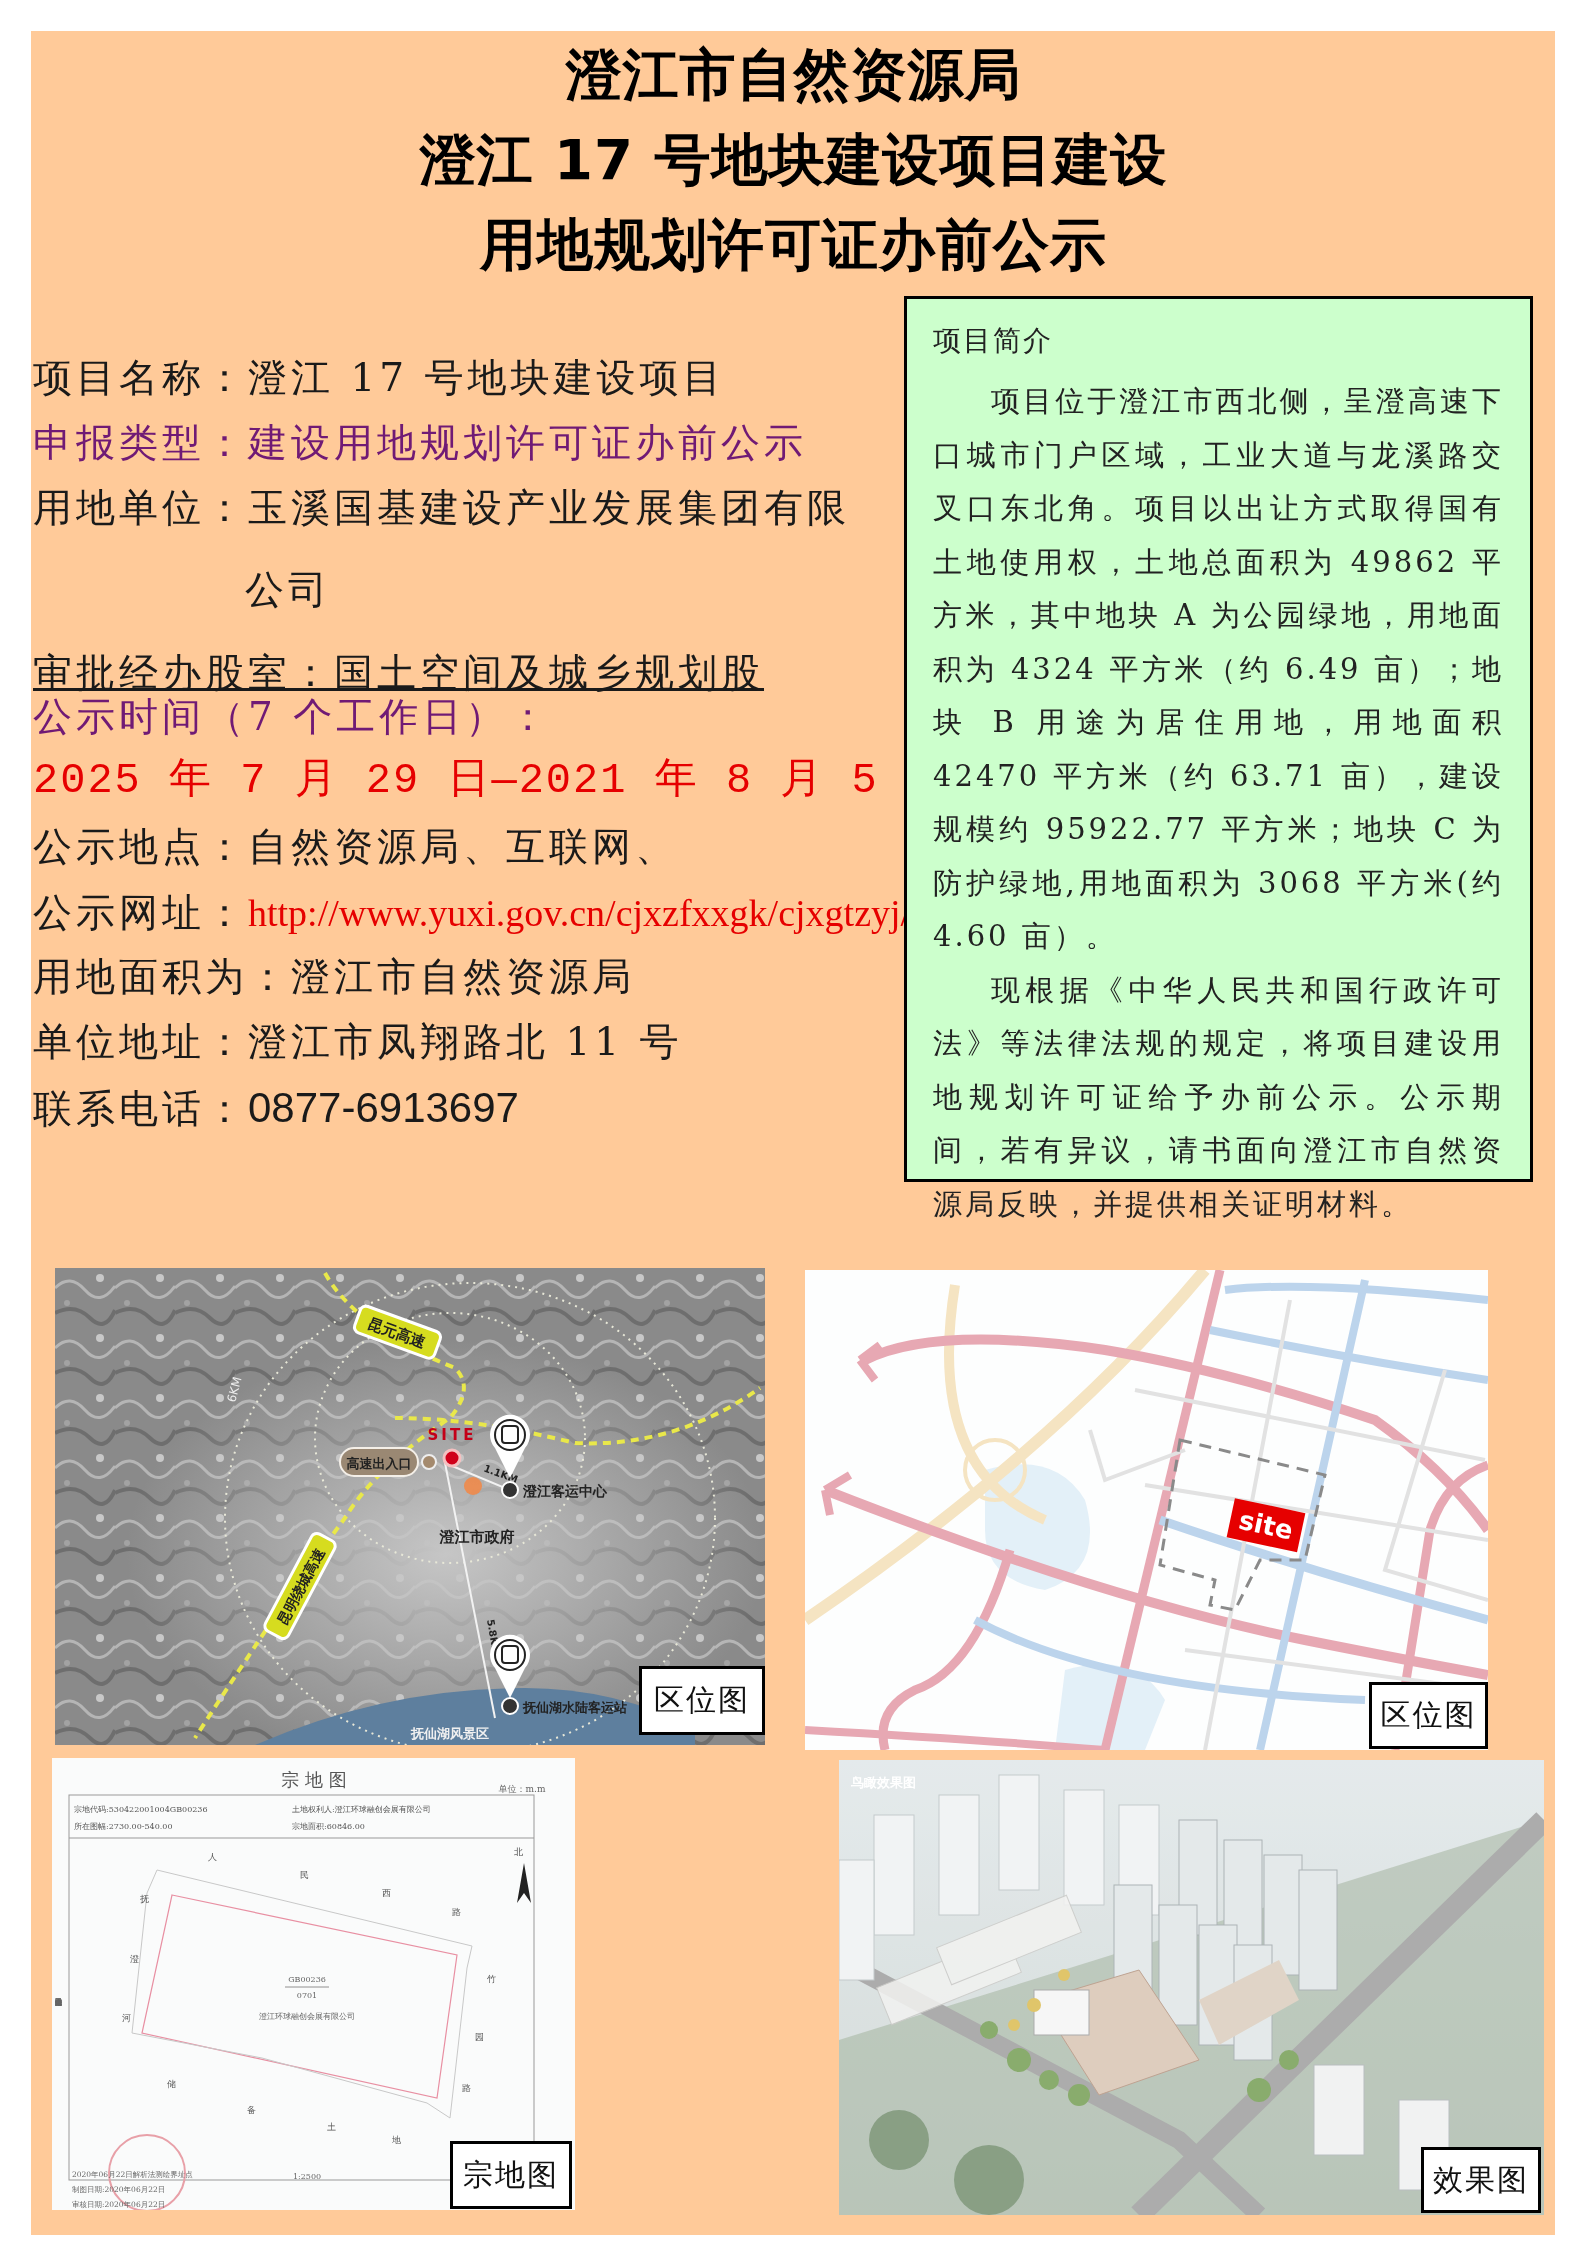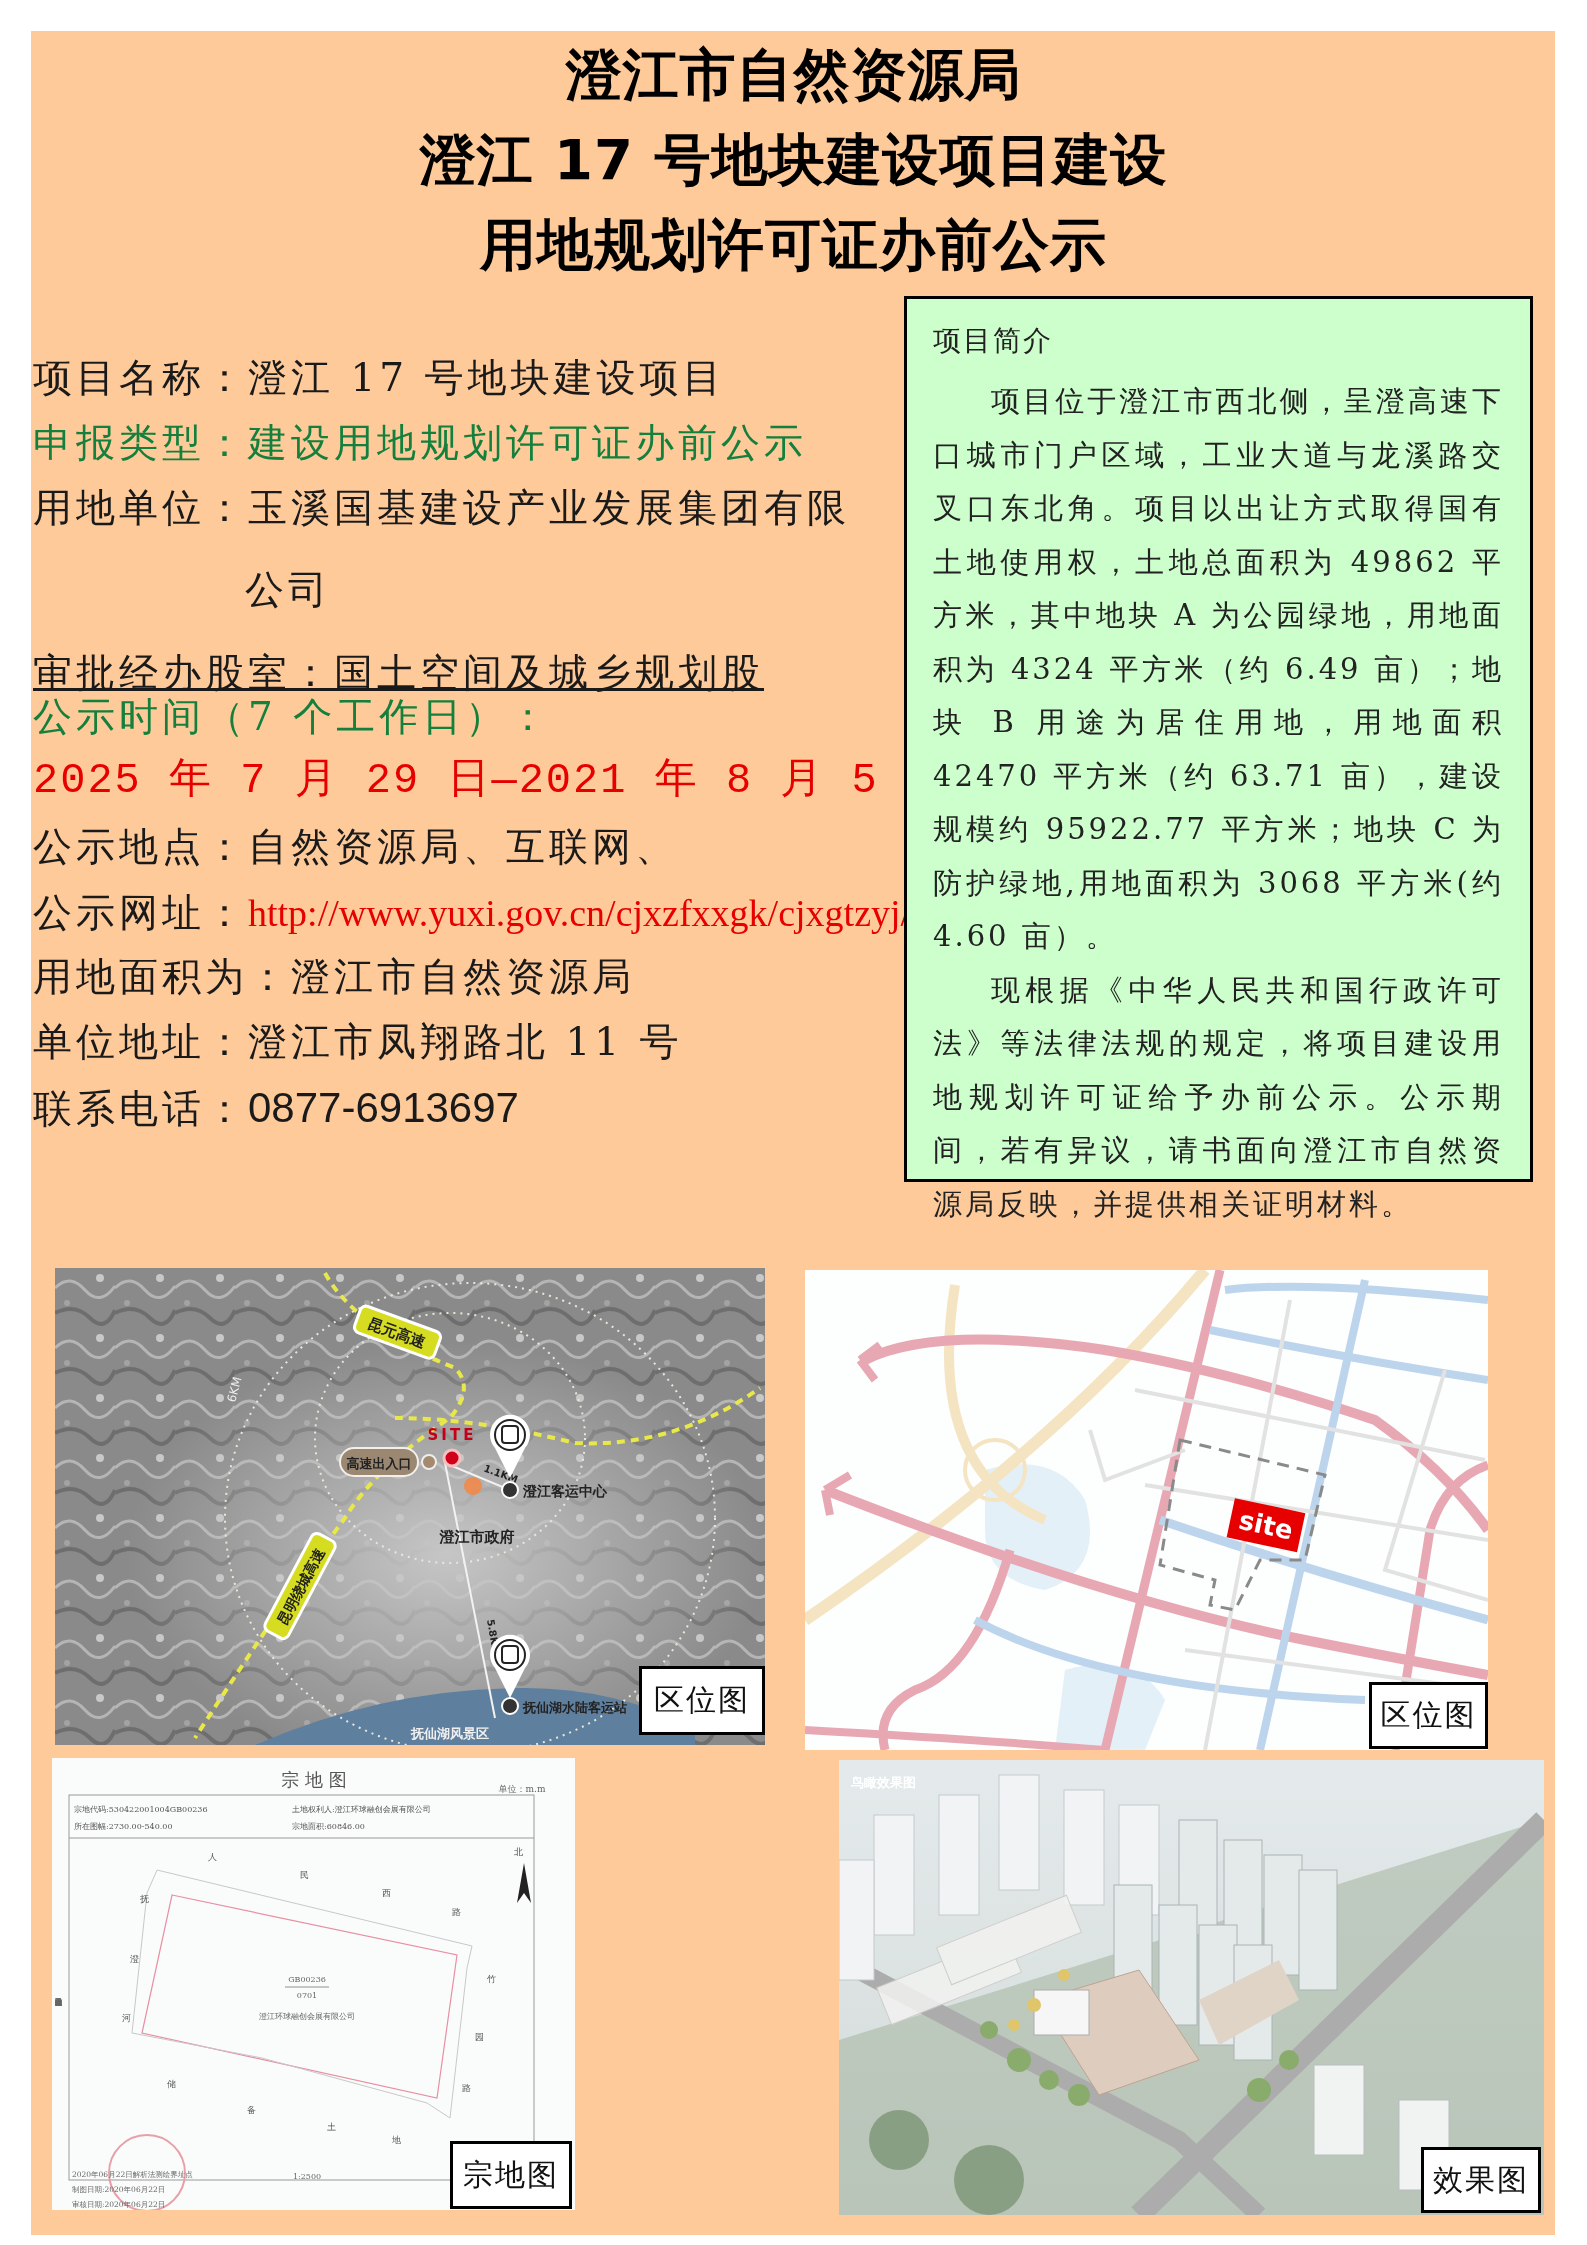--- a/index.html
+++ b/index.html
@@ -4,21 +4,21 @@
 <style>
   * { box-sizing: border-box; margin: 0; padding: 0; }
   html, body { width: 1587px; height: 2245px; background: #ffffff; overflow: hidden; }
   body { position: relative; font-family: "DejaVu Serif", "Liberation Serif", serif; color: #111; }
 
   .panel { position: absolute; left: 31px; top: 31px; width: 1524px; height: 2204px; background: #FFCA99; }
 
   .title-line { position: absolute; left: 0; width: 1587px; text-align: center; font-family: "DejaVu Sans", "Liberation Sans", sans-serif; font-weight: bold; font-size: 56px; line-height: 70px; color: #000; letter-spacing: 1px; }
 
   .info-line { position: absolute; left: 33px; font-size: 39px; line-height: 50px; white-space: nowrap; letter-spacing: 4px; color: #1a1a1a; }
-  .info-line.red { color: #15803d; }
+  .info-line.red { color: #701a75; }
   .info-line .num { font-family: Liberation Sans, sans-serif; letter-spacing: 0; }
   .info-line .url { font-family: "Liberation Serif", serif; color: #e60000; letter-spacing: 0; font-size: 38px; }
   .info-line.bold-red { color: #e60000; font-family: "Liberation Serif", "DejaVu Serif", serif; font-size: 42px; }
 
   .green-box { position: absolute; left: 904px; top: 296px; width: 629px; height: 886px; background: #CCFFCC; border: 3px solid #000; padding: 22px 26px 20px 26px; }
   .green-box .heading { font-size: 28px; line-height: 40px; color: #222; margin-bottom: 14px; letter-spacing: 2px; }
   .green-box p { font-size: 29px; line-height: 53.5px; color: #222; text-align: justify; letter-spacing: 3px; text-indent: 58px; }
   .green-box p + p { margin-top: 0; }
 
   .figure { position: absolute; overflow: hidden; }

